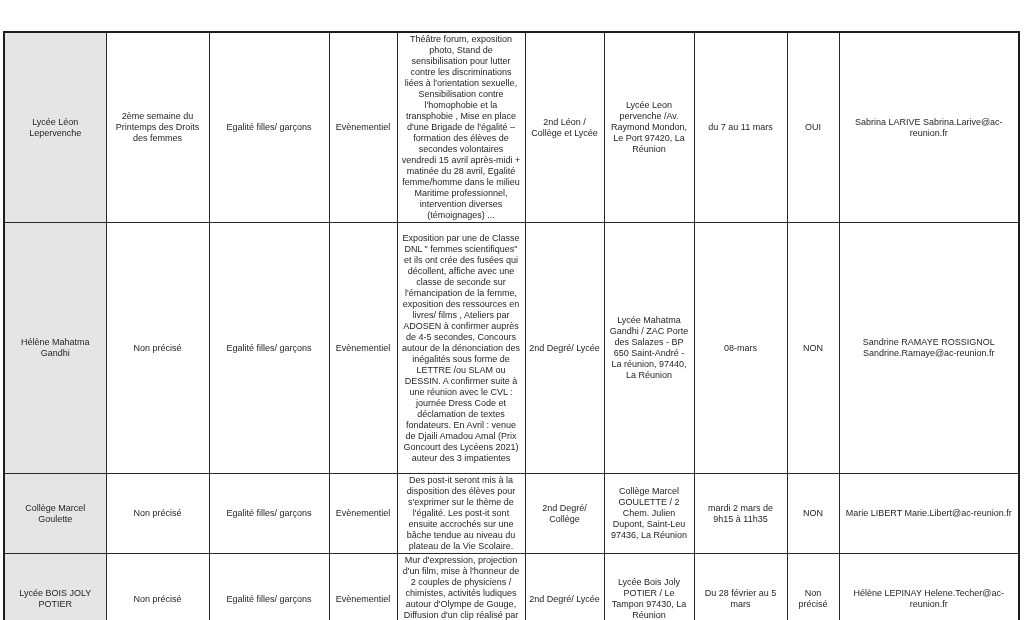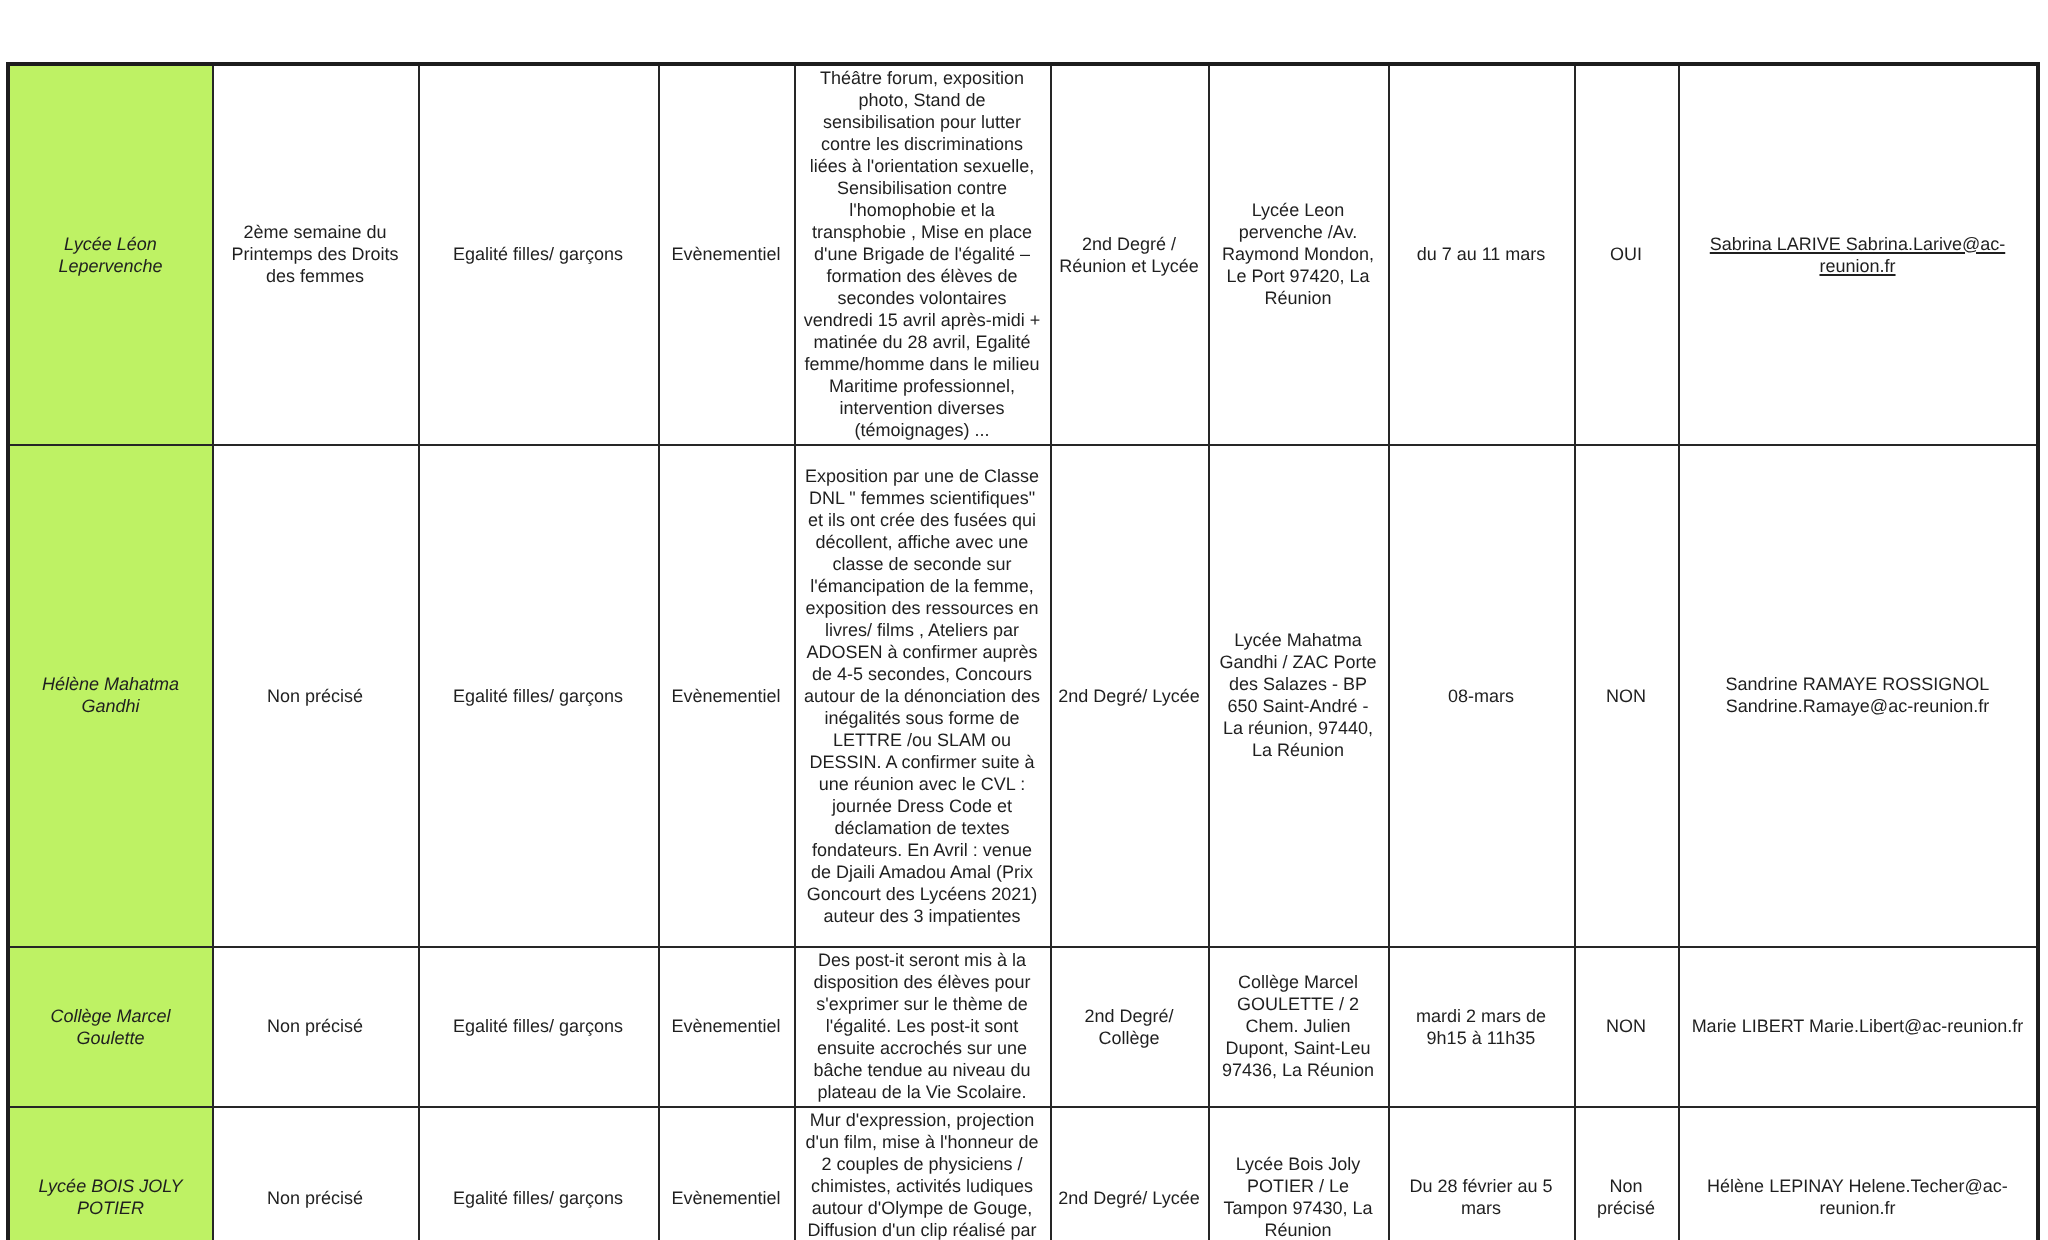--- a/index.html
+++ b/index.html
@@ -28,29 +28,27 @@
     border: 1.5px solid #262626;
     vertical-align: middle;
     text-align: center;
     font-size: 9px;
     line-height: 11px;
     padding: 1px 3px;
     overflow: hidden;
     word-wrap: break-word;
   }
   td.c-school {
-    background: #bef264;
-    font-style: italic;
+    background: #e5e5e5;
   }
   td.c-description {
     font-size: 8.8px;
     margin-top: 27px;
   }
   .link {
-    text-decoration: underline;
   }
   tr.r1 { height: 157px; }
   tr.r2 { height: 251px; }
   tr.r3 { height: 80px;  }
   tr.r4 { height: 90px;  }
 </style>
 </head>
 <body>
 
 <div class="sheet">
@@ -67,21 +65,21 @@
         <col style="width:52px">
       <col style="width:180px">
     </colgroup>
     <tbody>
       <tr class="r1">
         <td class="c-school">Lycée Léon Lepervenche</td>
         <td class="c-period">2ème semaine du Printemps des Droits des femmes</td>
         <td class="c-theme">Egalité filles/ garçons</td>
         <td class="c-type">Evènementiel</td>
         <td class="c-description">Théâtre forum, exposition photo, Stand de sensibilisation pour lutter contre les discriminations liées à l'orientation sexuelle, Sensibilisation contre l'homophobie et la transphobie , Mise en place d'une Brigade de l'égalité –formation des élèves de secondes volontaires vendredi 15 avril après-midi + matinée du 28 avril, Egalité femme/homme dans le milieu Maritime professionnel, intervention diverses (témoignages) ...</td>
-        <td class="c-degree">2nd Degré / Réunion et Lycée</td>
+        <td class="c-degree">2nd Léon / Collège et Lycée</td>
         <td class="c-address">Lycée Leon pervenche /Av. Raymond Mondon, Le Port 97420, La Réunion</td>
         <td class="c-date">du 7 au 11 mars</td>
         <td class="c-answer">OUI</td>
         <td class="c-contact"><span class="link">Sabrina LARIVE Sabrina.Larive@ac-reunion.fr</span></td>
       </tr>
       <tr class="r2">
         <td class="c-school">Hélène Mahatma Gandhi</td>
         <td class="c-period">Non précisé</td>
         <td class="c-theme">Egalité filles/ garçons</td>
         <td class="c-type">Evènementiel</td>

